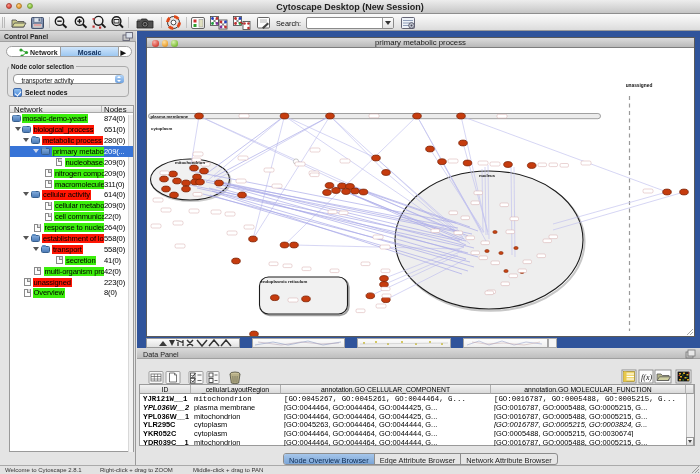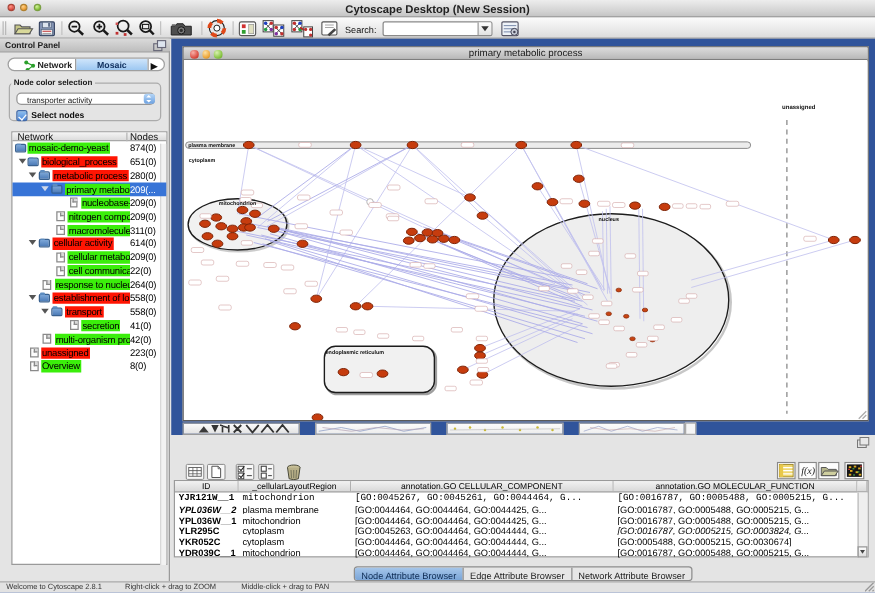--- a/index.html
+++ b/index.html
@@ -646,20 +646,21 @@
         <svg width="83" height="8" style="position:absolute;left:0;top:0">
           <path d="M3 6 L15 2 L25 6 L38 2 L50 6 L62 3 L78 5" stroke="#aab2d2" stroke-width="0.7" fill="none"></path>
           <path d="M8 3 L22 5 L40 4 L60 6 L76 3" stroke="#c8a8a8" stroke-width="0.5" fill="none"></path>
         </svg>
       </div>
       <div class="abs" style="left:402px;top:0;width:9px;height:10px;background:#f5f5f5;border:1px solid #aaa;"></div>
     </div>
   </div>
 
   <div id="dpanel" class="abs">
+    <div id="dpanel-hdr">Data Panel</div>
     <svg width="563" height="117" style="position:absolute;left:0;top:0">
 
       <g transform="translate(549,4)">
           <rect x="0" y="0" width="7" height="6" fill="none" stroke="#777" stroke-width="0.8"></rect>
           <rect x="2" y="-2" width="7" height="6" fill="#e8e8e8" stroke="#777" stroke-width="0.8"></rect>
         </g>
 
       <g transform="translate(12,23.5)">
         <rect x="0" y="0" width="14" height="12" rx="1" fill="#f8f8f8" stroke="#888" stroke-width="0.8"></rect>
         <rect x="2" y="2.5" width="10" height="7" fill="#fff" stroke="#555" stroke-width="0.7"></rect>
@@ -777,21 +778,21 @@
           <span class="dcell" style="left:144px;">[GO:0044464, GO:0044464, GO:0044444, G...</span>
           <span class="dcell" style="left:354px;">[GO:0016787, GO:0005488, GO:0005215, G...</span>
         </div>
 
       <div class="abs" style="left:546px;top:9.5px;width:8px;height:51.5px;background:#efefef;border-left:1px solid #bbb;"></div>
       <div class="abs" style="left:546px;top:52px;width:8px;height:9px;background:linear-gradient(#fdfdfd,#dcdcdc);border:1px solid #999;">
         <div style="position:absolute;left:1px;top:2.5px;border-left:2.5px solid transparent;border-right:2.5px solid transparent;border-top:3.5px solid #444;"></div>
       </div>
     </div>
     <div id="btabs">
-      <div class="btab on">Node Attribute Browser</div>
+      <div class="btab on">Node Overview Browser</div>
         <div class="btab">Edge Attribute Browser</div>
         <div class="btab">Network Attribute Browser</div>
     </div>
   </div>
 
   <div id="statusbar" class="abs">
     <span style="left:5px;">Welcome to Cytoscape 2.8.1</span>
     <span style="left:100px;">Right-click + drag to ZOOM</span>
     <span style="left:193px;">Middle-click + drag to PAN</span>
     <svg width="8" height="8" style="position:absolute;right:0;bottom:0;">

